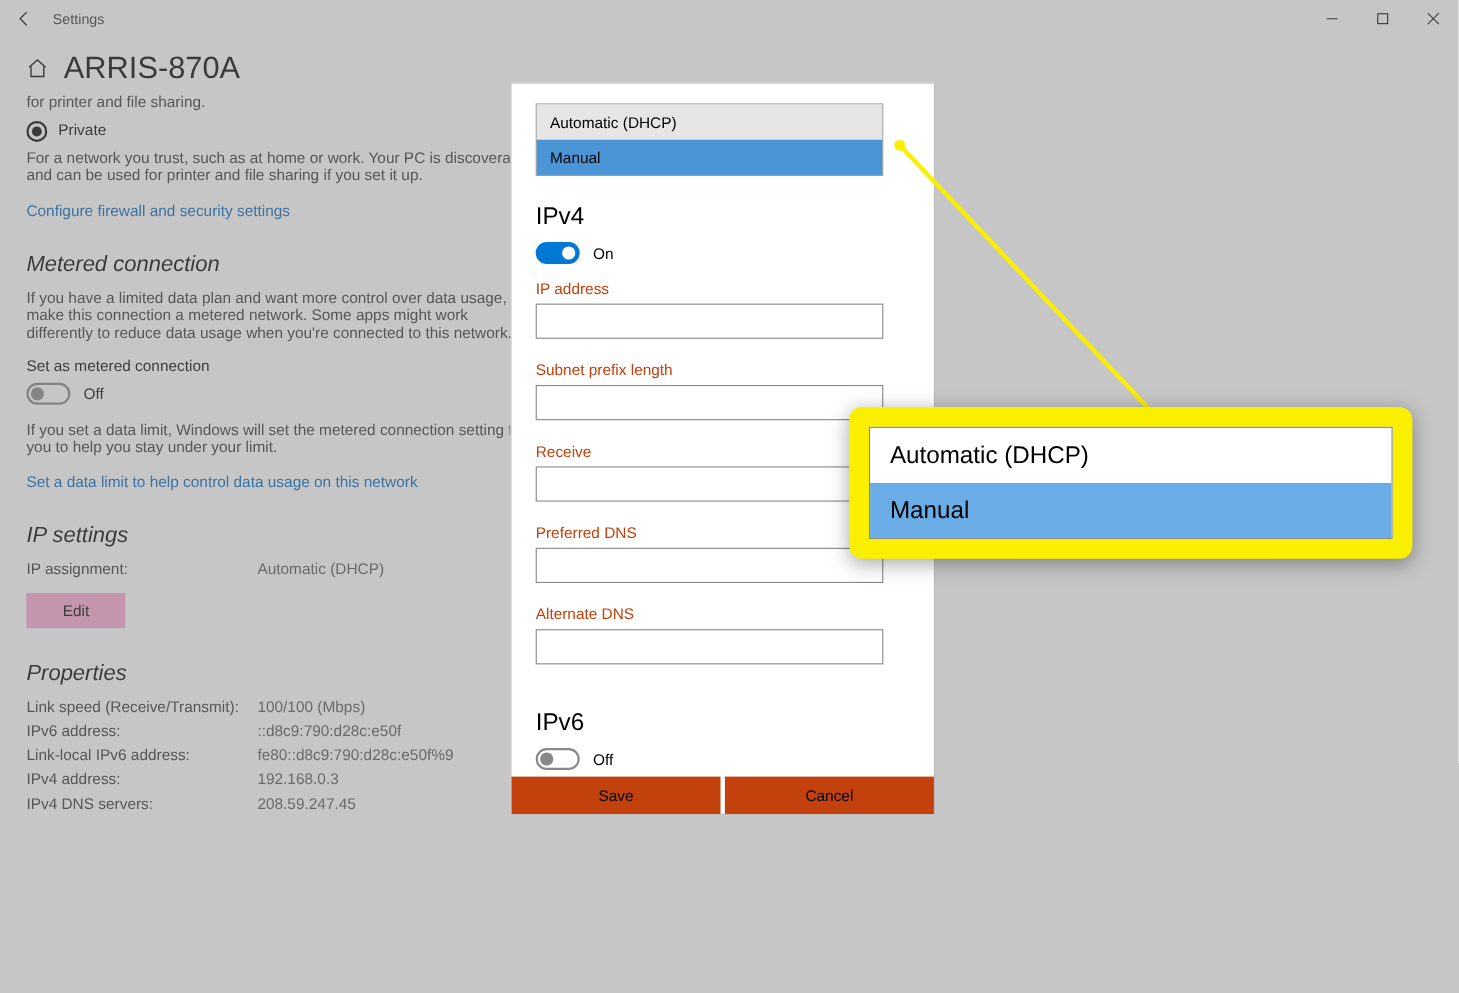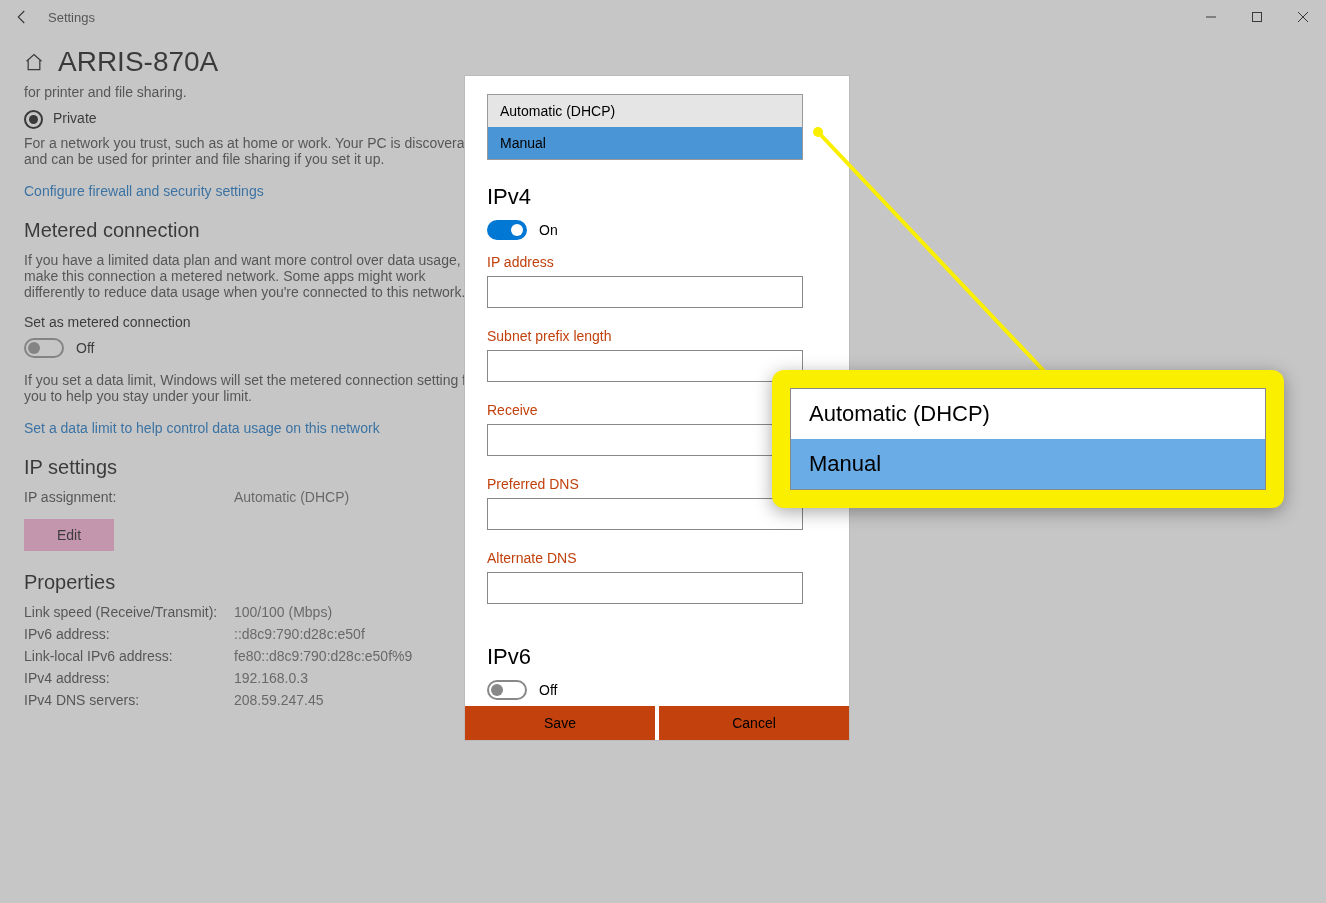--- a/index.html
+++ b/index.html
@@ -15,21 +15,21 @@
   .tb-right{position:absolute;right:0;top:0;display:flex;}
   .tb-btn{width:46px;height:34px;display:flex;align-items:center;justify-content:center;}
   .tb-btn svg{stroke:#000;}
 
   
   .content{padding:12px 38px 24px 24px;}
   .header-row{display:flex;align-items:center;gap:14px;margin-bottom:4px;}
   .home-icon{width:20px;height:20px;display:flex;align-items:center;justify-content:center;}
   .page-title{font-size:28px;font-weight:400;}
   .caption, p {color:#333;font-size:14px;margin:6px 0;max-width:460px;}
-  .section-heading{font-size:20px;font-weight:400;margin-top:20px;margin-bottom:10px;}
+  .section-heading{font-size:20px;font-weight:400;margin-top:30px;margin-bottom:10px;font-style:italic;}
   .link{color:var(--link);font-size:14px;display:inline-block;margin-top:10px;}
 
   .radio{display:flex;align-items:flex-start;gap:10px;margin-top:10px;}
   .radio-outer{width:19px;height:19px;border:2px solid #000;border-radius:50%;display:flex;align-items:center;justify-content:center;box-sizing:border-box;}
   .radio-dot{width:9px;height:9px;background:#000;border-radius:50%;}
 
   .toggle-row{display:flex;align-items:center;gap:12px;margin-top:8px;}
   .toggle{width:40px;height:20px;border-radius:10px;border:2px solid var(--toggle-off);box-sizing:border-box;display:flex;align-items:center;padding:0 2px;background:#fff;}
   .toggle .knob{width:12px;height:12px;border-radius:50%;background:var(--toggle-off);}
   .toggle.on{background:var(--accent);border-color:var(--accent);justify-content:flex-end;}

